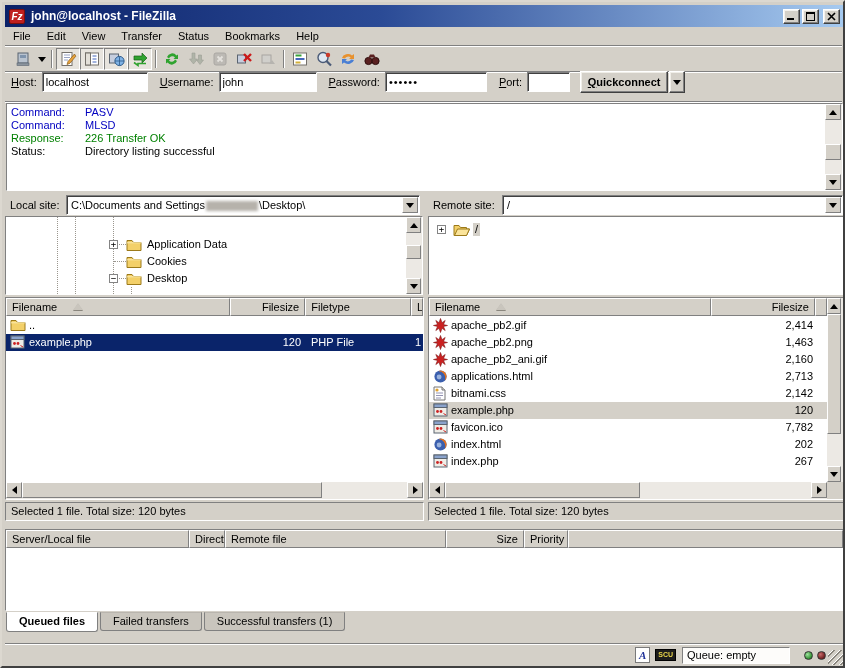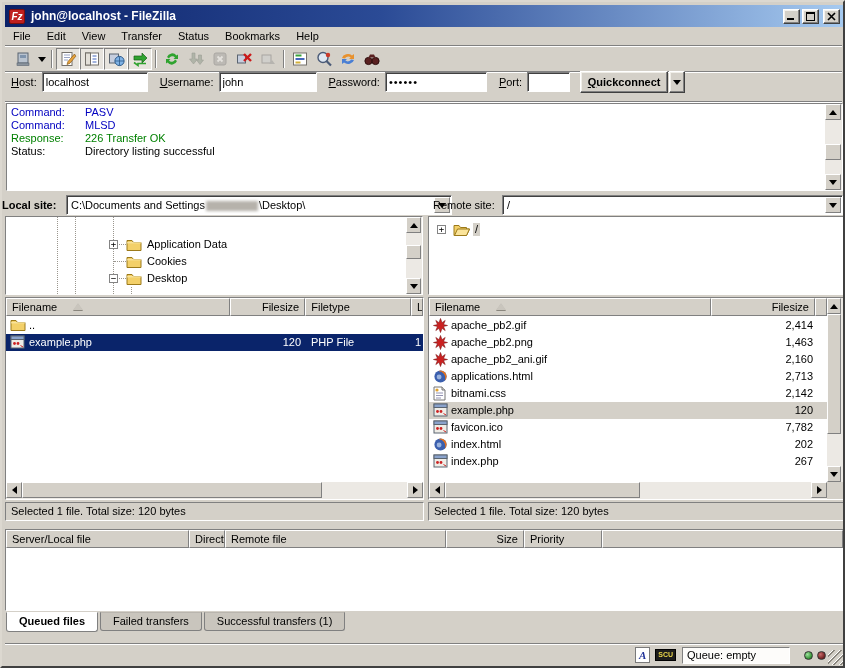--- a/index.html
+++ b/index.html
@@ -77,25 +77,25 @@
     border:1px solid; border-color:#808080 #ffffff #ffffff #808080; padding:2px 0 0 4px; }
   .log-line { line-height:13px; white-space:nowrap; }
   .log-label { display:inline-block; width:74px; }
   .log-command { color:#0000c0; }
   .log-response { color:#008000; }
   .log-status { color:#000; }
   #log-scroll { position:absolute; right:0; top:0; width:17px; height:86px; background:#ece9e4; }
 
   
   .site-label { position:absolute; top:197px; }
-  #local-site-label { left:0;font-weight:bold; } #remote-site-label { left:431px;text-align:right; }
+  #local-site-label { left:8px; } #remote-site-label { left:431px;text-align:right; }
   .combo { position:absolute; top:193px; height:20px; background:#fff;
     border:1px solid; border-color:#808080 #ffffff #ffffff #808080;
     box-shadow:inset 1px 1px 0 #404040; line-height:18px; padding-left:4px; white-space:nowrap; overflow:hidden; }
-  #local-combo { left:64px; width:386px; }
+  #local-combo { left:64px; width:354px; }
   #remote-combo { left:500px; width:341px; }
   .combo-drop { position:absolute; right:1px; top:1px; width:16px; height:16px; background:#d4d0c8;
     border:1px solid; border-color:#ffffff #808080 #808080 #ffffff;
     display:flex; align-items:center; justify-content:center; }
   .redacted { display:inline-block; width:52px; height:10px; background:#b6b2ab;
     filter:blur(1.5px); vertical-align:middle; margin:0 1px; }
 
   
   .tree { position:absolute; top:214px; height:79px; background:#fff;
     border:1px solid; border-color:#808080 #ffffff #ffffff #808080; overflow:hidden; }
@@ -566,21 +566,21 @@
 
   <div class="pane-status" id="local-status">Selected 1 file. Total size: 120 bytes</div>
   <div class="pane-status" id="remote-status">Selected 1 file. Total size: 120 bytes</div>
 
   <div id="queue">
     <div id="queue-hdr">
       <div class="hdr-cell" style="width:183px">Server/Local file</div>
       <div class="hdr-cell" style="width:36px">Directi...</div>
       <div class="hdr-cell" style="width:221px">Remote file</div>
       <div class="hdr-cell hdr-right" style="width:78px">Size</div>
-      <div class="hdr-cell" style="width:78px">Priority</div>
+      <div class="hdr-cell" style="width:44px">Priority</div>
       <div class="hdr-cell" style="flex:1"></div>
     </div>
   </div>
 
   <div id="tabs">
     <div class="tab active">Queued files</div>
     <div class="tab">Failed transfers</div>
     <div class="tab">Successful transfers (1)</div>
   </div>
 

